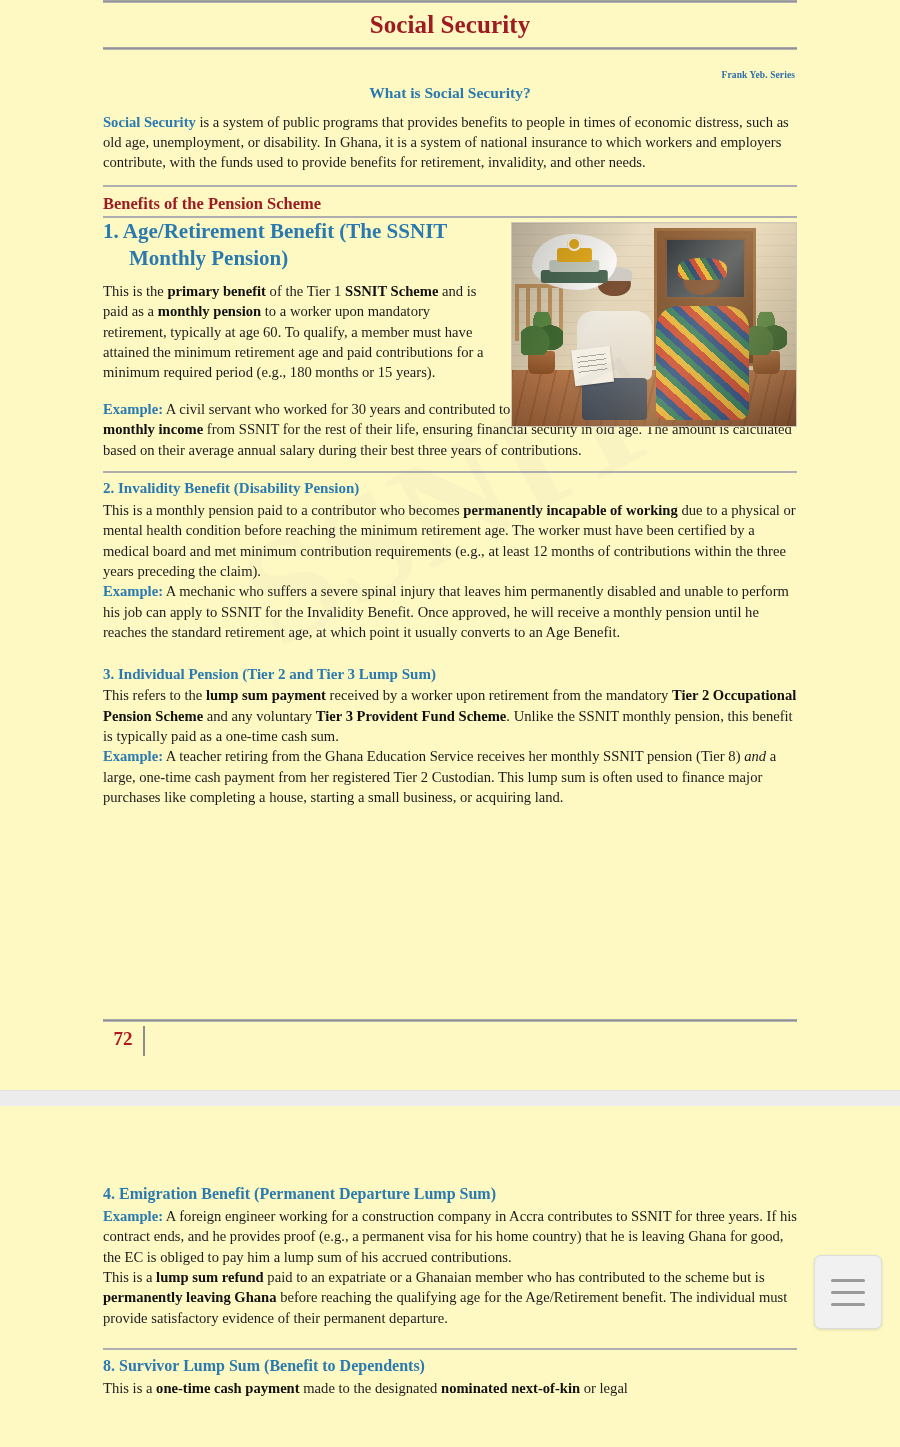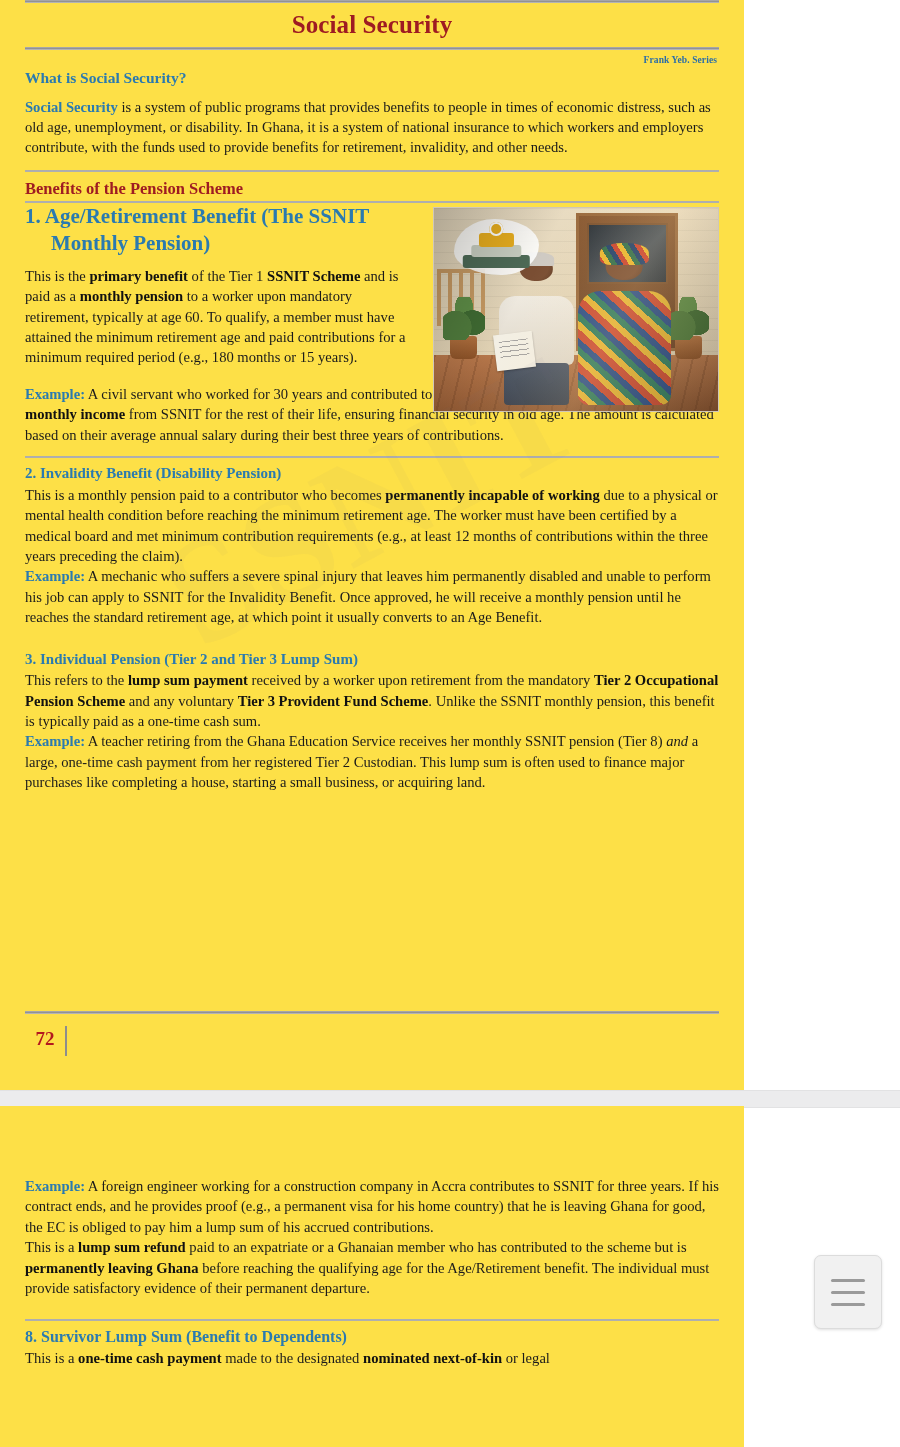--- a/index.html
+++ b/index.html
@@ -13,22 +13,22 @@
     position: relative;
     overflow: hidden;
     font-family: "Liberation Serif", serif;
     color: #1b1b1b;
   }
 
   
   .sheet {
     position: absolute;
     left: 0;
-    width: 744px;
-    background: #fde047;
+    width: 900px;
+    background: #fef9c3;
   }
   #sheet-1 { top: 0; height: 1090px; }
   .page-gap {
     position: absolute;
     left: 0; top: 1090px;
     width: 900px; height: 16px;
     background: #ececed;
     border-top: 1px solid #e2e2e3;
     border-bottom: 1px solid #e2e2e3;
   }
@@ -63,31 +63,32 @@
     letter-spacing: .1px;
     line-height: 1;
     padding: 9px 0 10px 0;
     margin: 0;
   }
   .series-line {
     text-align: right;
     color: #2b6ea8;
     font-weight: bold;
     font-size: 9.5px;
-    padding: 5px 2px 0 0;
+    padding: 20px 2px 0 0;
     letter-spacing: .1px;
   }
 
   
   h2.blue-h {
     color: #2a7ab0;
     font-weight: bold;
     font-size: 15.5px;
     margin: 4px 0 0 0;
     line-height: 1.2;
+    text-align: center;
   }
   h2.red-h {
     color: #9e1b22;
     font-weight: bold;
     font-size: 16.5px;
     margin: 7px 0 2px 0;
     line-height: 1.25;
   }
   h3.num-h {
     color: #2a7ab0;
@@ -291,21 +292,21 @@
     width: 694px;
     margin: 0 auto;
   }
   .footer-rule {
     height: 3px;
     background: linear-gradient(to bottom, #b0b0b0 0%, #8f8f8f 55%, #c9c9c9 100%);
   }
   .footer-row {
     display: flex;
     align-items: flex-start;
-    padding-top: 12px;
+    padding-top: 4px;
   }
   .page-num {
     color: #b3181f;
     font-weight: bold;
     font-size: 19px;
     width: 40px;
     text-align: center;
     line-height: 1.1;
     padding-top: 3px;
   }
@@ -467,20 +468,21 @@
   </div>
 </div>
 
 <div class="page-gap"></div>
 
 <div class="sheet" id="sheet-2">
   <div class="page-inner">
 
     <div style="height:70px"></div>
 
+    <h3 class="num-h" style="font-size:16px">4. Emigration Benefit (Permanent Departure Lump Sum)</h3>
 
     <p class="body tight"><span class="ex-label">Example:</span><span> A foreign engineer working for a construction company in Accra contributes to SSNIT for three years. If his contract ends, and he provides proof (e.g., a permanent visa for his home country) that he is leaving Ghana for good, the EC is obliged to pay him a lump sum of his accrued contributions.</span></p>
 
     <p class="body tight"><span>This is a </span><b>lump sum refund</b><span> paid to an expatriate or a Ghanaian member who has contributed to the scheme but is </span><b>permanently leaving Ghana</b><span> before reaching the qualifying age for the Age/Retirement benefit. The individual must provide satisfactory evidence of their permanent departure.</span></p>
 
     <div style="height:20px"></div>
     <div class="rule rule-thin"></div>
 
     <h3 class="num-h" style="margin-top:6px;font-size:16px">8. Survivor Lump Sum (Benefit to Dependents)</h3>
 

